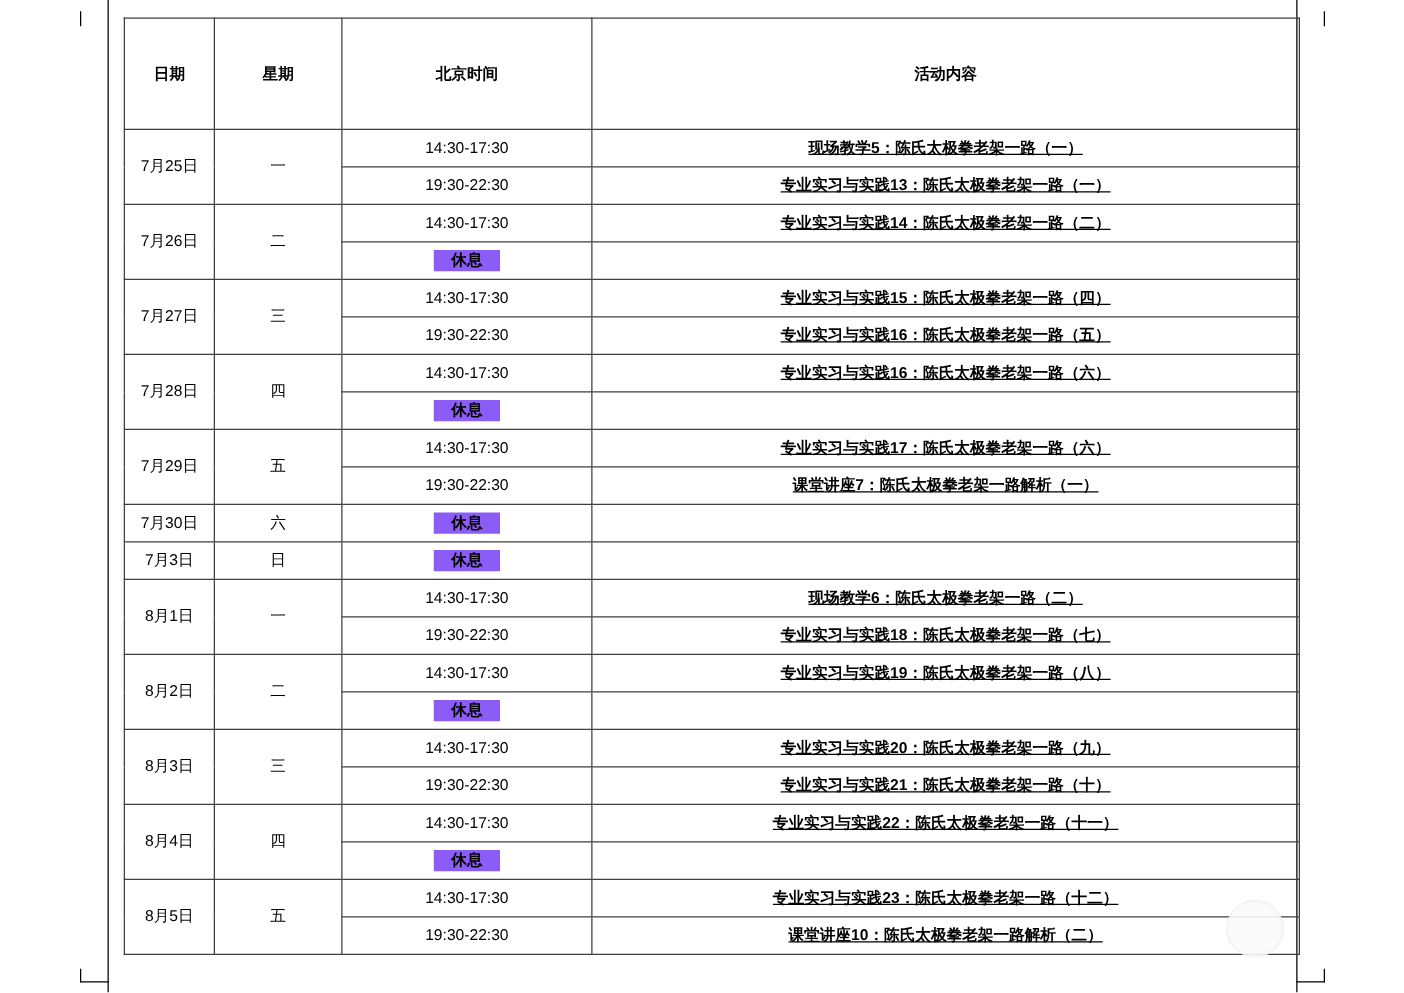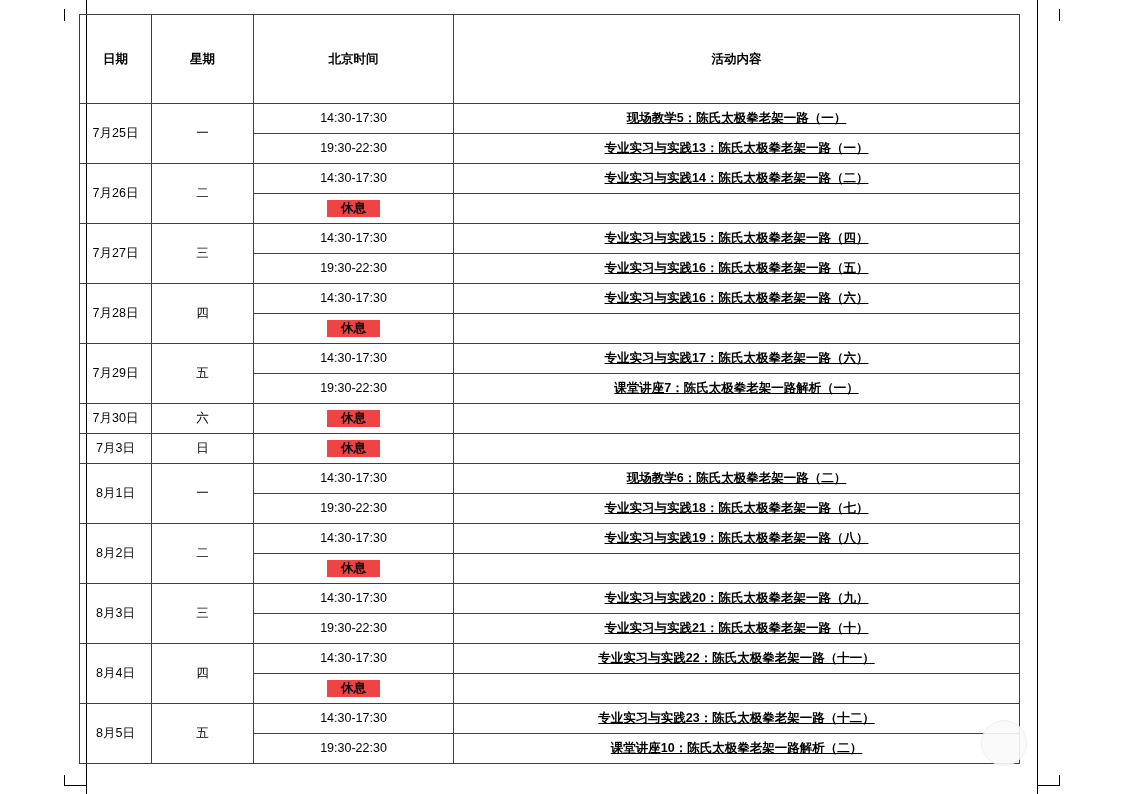--- a/index.html
+++ b/index.html
@@ -33,21 +33,21 @@
     height: 10px;
     border-bottom: 1px solid #000;
   }
   .corner-mark.tl { left: 64px;  top: 9px;  border-left: 1px solid #000; border-bottom: none; height: 12px;}
   .corner-mark.tr { right: 63px; top: 9px;  border-right: 1px solid #000; border-bottom: none; height: 12px;}
   .corner-mark.bl { left: 64px;  bottom: 8px; border-left: 1px solid #000; border-top: none; }
   .corner-mark.br { right: 63px; bottom: 8px; border-right: 1px solid #000; border-top: none; }
 
   .sheet {
     position: absolute;
-    left: 79px;
+    left: 99px;
     top: 14px;
     width: 940px;
   }
 
   table.schedule {
     border-collapse: collapse;
     width: 940px;
     table-layout: fixed;
   }
   table.schedule td, table.schedule th {
@@ -80,21 +80,21 @@
   }
   td.act {
     font-size: 12.5px;
     font-weight: bold;
     text-decoration: underline;
   }
   td.act.empty { border-left-color: #3f3f3f; }
 
   .rest {
     display: inline-block;
-    background: #ef4444;
+    background: #8b5cf6;
     font-weight: bold;
     font-size: 12.5px;
     padding: 0 14px;
   }
 
   tr.tall td { height: 29px; }
 
   
   .watermark {
     position: absolute;

